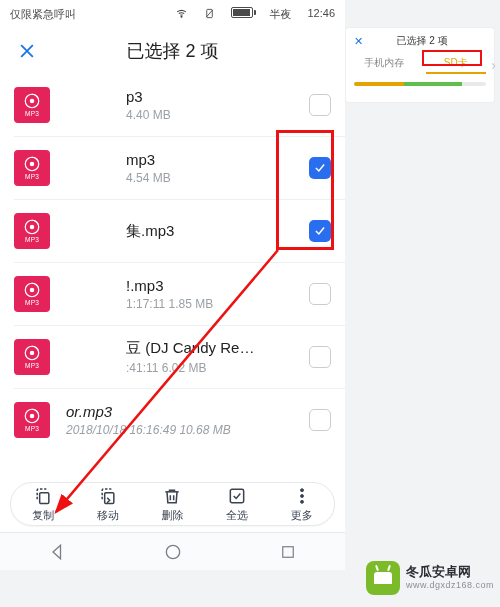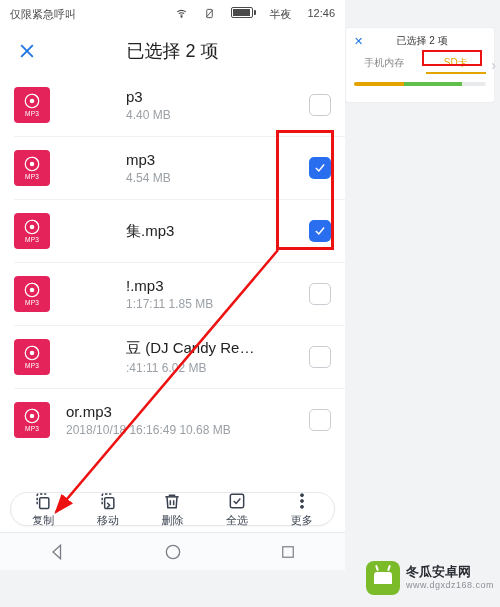--- a/index.html
+++ b/index.html
@@ -29,21 +29,21 @@
   
   .info .name { font-size:15px; color:#222; white-space:nowrap; overflow:hidden; text-overflow:ellipsis; max-width:140px;}
   .info .meta { font-size:12px; color:#9aa0a6; white-space:nowrap;}
   .chk { width:22px; height:22px; border-radius:5px; margin-left:8px; display:flex; align-items:center; justify-content:center;}
   .chk.unchecked{ border:1.5px solid #c9ccd1; background:#fff;}
   .chk.checked{ background:#2a6ef0; }
   .chk.checked svg{ stroke:#fff; stroke-width:2.6;}
 
   .sep { height:1px; background:#eef0f2; margin-left:14px;}
 
-  .actionbar { position:absolute; left:10px; right:10px; bottom:44px; height:34px; background:#fff; border:1px solid #e6e8eb; border-radius:26px; display:flex; align-items:center; justify-content:space-around; box-shadow:0 1px 2px rgba(0,0,0,.04);}
+  .actionbar { position:absolute; left:10px; right:10px; bottom:44px; height:44px; background:#fff; border:1px solid #e6e8eb; border-radius:26px; display:flex; align-items:center; justify-content:space-around; box-shadow:0 1px 2px rgba(0,0,0,.04);}
   .abtn{ display:flex; flex-direction:column; align-items:center; gap:2px; color:#3a4250;}
   .abtn svg{ stroke:#3a4250; }
   .abtn .albl{ font-size:11px; }
 
   .navbar{ position:absolute; left:0; right:0; bottom:0; height:38px; width:345px; background:#fafbfc; border-top:1px solid #e6e8eb; display:flex; align-items:center; justify-content:space-around;}
   .navbar svg{ stroke:#7a7f87; fill:none; }
 
   
   .anno-box{ position:absolute; border:3px solid #e11; pointer-events:none;}
   #anno-checks{ left:276px; top:130px; width:58px; height:120px;}
@@ -200,21 +200,21 @@
       <div class="sep"></div>
       <div class="row">
         <div class="mp3-badge">
           <svg width="18" height="18" viewBox="0 0 24 24" fill="none" stroke="#fff" stroke-width="1.6">
             <circle cx="12" cy="12" r="9"></circle>
             <circle cx="12" cy="12" r="2.2" fill="#fff"></circle>
             <path d="M12 3a9 9 0 0 1 8 5" stroke-linecap="round"></path>
           </svg>
           <span class="label">MP3</span>
         </div>
-        <div class="info" style="margin-left: 16px;">
+        <div class="info" style="margin-left: 16px; font-style: italic;">
           <span class="name" style="max-width: 200px;">or.mp3</span>
           <span class="meta">2018/10/18 16:16:49 10.68 MB</span>
         </div>
         <div class="chk unchecked"></div>
       </div>
     </div>
 
   <div class="actionbar">
     <div class="abtn">
       <svg width="20" height="20" viewBox="0 0 24 24" fill="none" stroke-width="1.8">

